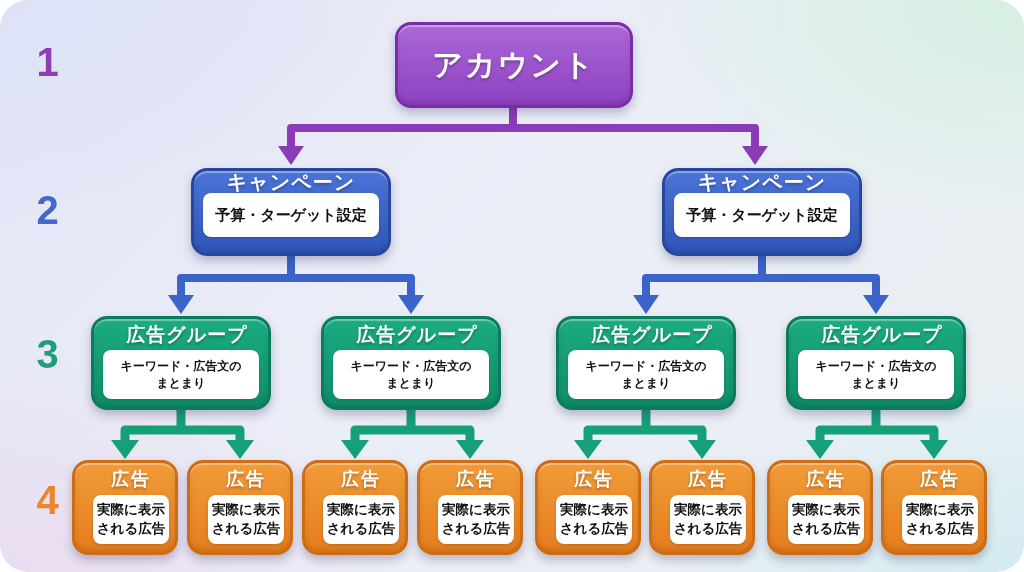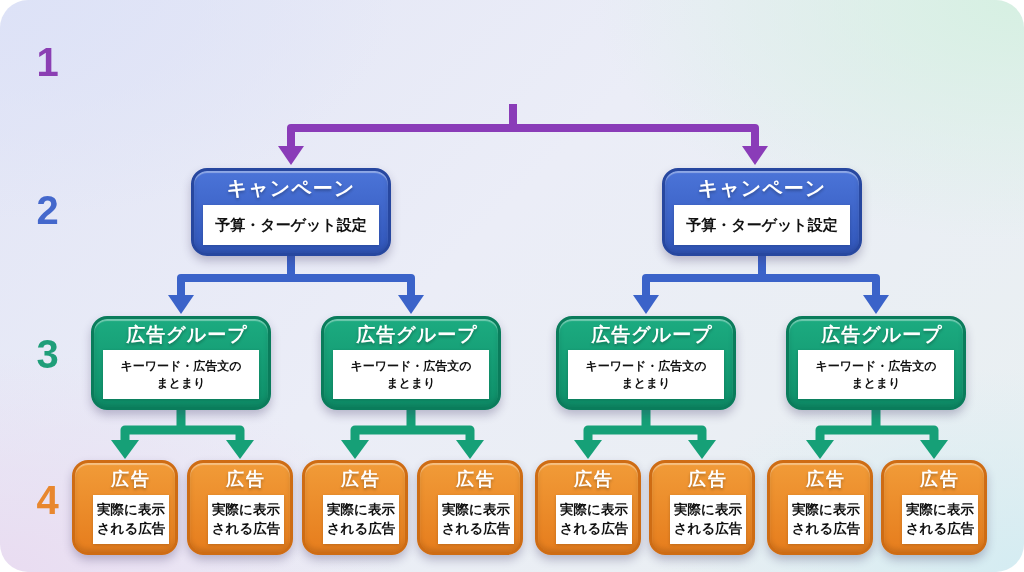--- a/index.html
+++ b/index.html
@@ -38,26 +38,26 @@
   .blue   { background:linear-gradient(180deg,#4b74d8 0%,#3156ba 100%); border-color:#27479f; }
   .green  { background:linear-gradient(180deg,#1cab80 0%,#0e8f69 100%); border-color:#0a7c5b; }
   .orange { background:linear-gradient(180deg,#f19b38 0%,#e67d1d 100%); border-color:#ce6c14;padding-left:12px; }
 
   .node-title {
     color:#ffffff; font-weight:800; text-align:center;
     text-shadow:0 2px 3px rgba(0,0,0,.28);
     display:flex; align-items:center; justify-content:center; flex:0 0 auto;
   }
   .t-account  { font-size:30px; height:80px; letter-spacing:2px; }
-  .t-campaign { font-size:20px; height:34px; letter-spacing:1px; }
+  .t-campaign { font-size:20px; height:22px; letter-spacing:1px; }
   .t-adgroup  { font-size:19px; height:31px; letter-spacing:1px;margin-left:12px; }
   .t-ad       { font-size:18px; height:32px; letter-spacing:2px; }
 
   .node-sub {
-    background:#ffffff; border-radius:0;
+    background:#ffffff; border-radius:8px;
     width:calc(100% - 18px); margin-bottom:8px;
     display:flex; flex-direction:column; justify-content:center;
     text-align:center; color:#111; font-weight:800;
     box-shadow:0 1px 3px rgba(0,0,0,.18);
   }
   .s-campaign { font-size:15px; height:44px; line-height:1.2; }
   .s-adgroup  { font-size:12px; height:52px; line-height:1.35; }
   .s-ad       { font-size:13.5px; height:50px; line-height:1.4; width:calc(100% - 12px); }
 </style>
 </head>
@@ -104,20 +104,23 @@
     </g>
     <polygon points="806,440 834,440 820,459" fill="#16a077"></polygon>
     <polygon points="920,440 948,440 934,459" fill="#16a077"></polygon>
   </svg>
 
   <div class="level-num ln1">1</div>
   <div class="level-num ln2">2</div>
   <div class="level-num ln3">3</div>
   <div class="level-num ln4">4</div>
 
+  <div class="node purple" style="left:395px;top:22px;width:238px;height:86px">
+    <div class="node-title t-account">アカウント</div>
+  </div>
 
   <div class="node blue" style="left:191px;top:168px;width:200px;height:88px">
     <div class="node-title t-campaign">キャンペーン</div>
     <div class="node-sub s-campaign">
       <span>予算・ターゲット設定</span>
     </div>
   </div>
   <div class="node blue" style="left:662px;top:168px;width:200px;height:88px">
     <div class="node-title t-campaign">キャンペーン</div>
     <div class="node-sub s-campaign">

